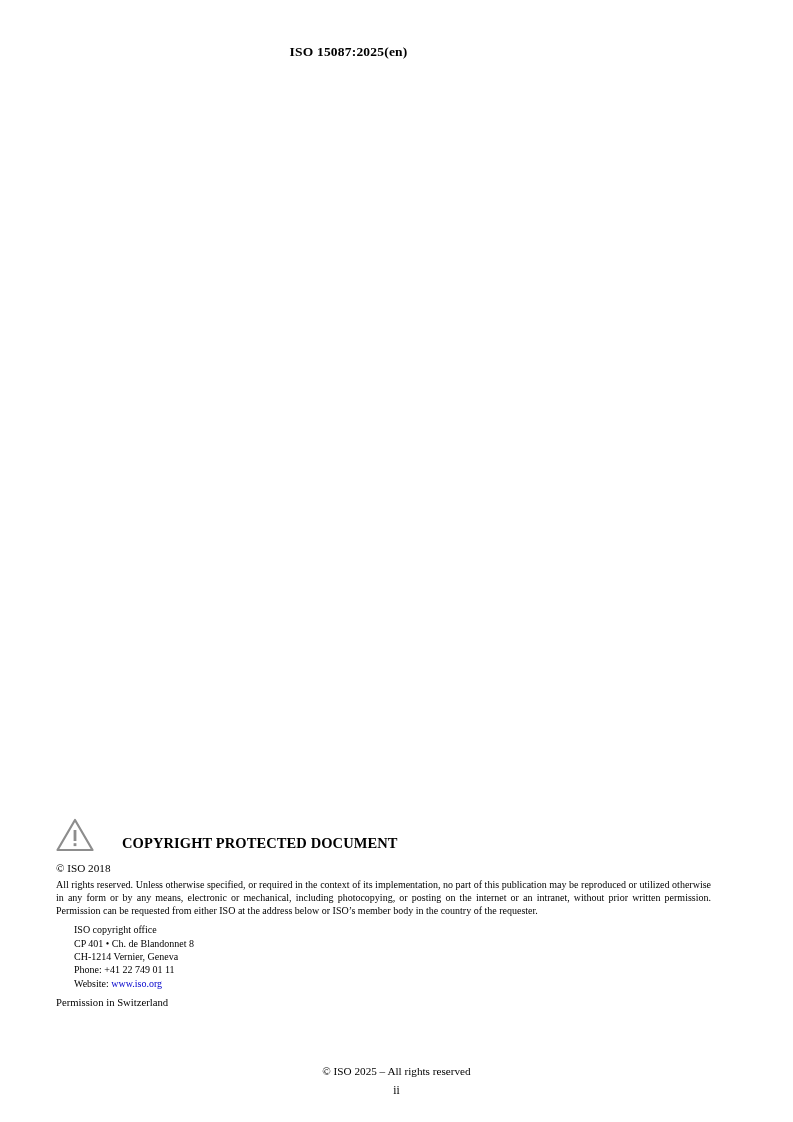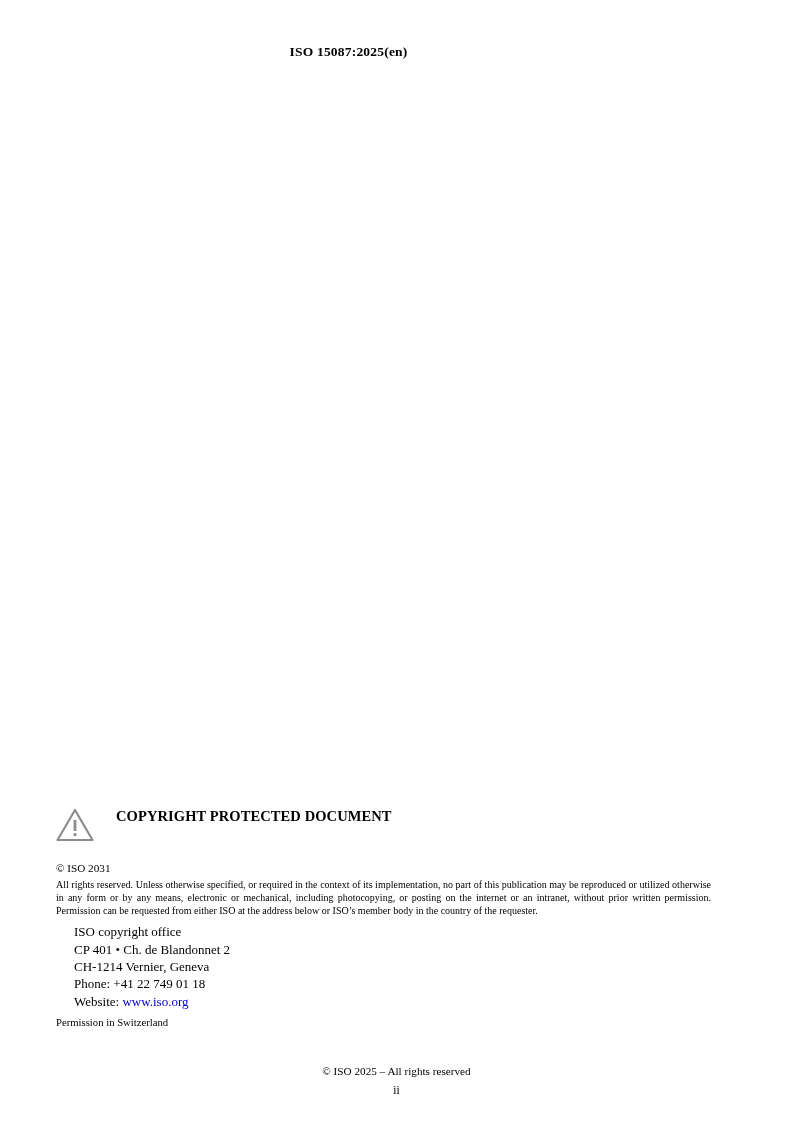--- a/index.html
+++ b/index.html
@@ -31,22 +31,22 @@
     letter-spacing: 0.2px;
   }
   .copyright-block {
     position: absolute;
     left: 56px;
     top: 808px;
     width: 660px;
   }
   .cp-title-row {
     display: flex;
-    align-items: flex-start;
-    gap: 22px;
+    align-items: flex-end;
+    gap: 28px;
     height: 44px;
   }
   .warn-icon {
     width: 38px;
     height: 34px;
     display: block;
   }
   .cp-title {
     font-family: "Liberation Serif", serif;
     font-weight: bold;
@@ -60,21 +60,21 @@
   .cp-para {
     margin-top: 5px;
     font-size: 10px;
     line-height: 1.28;
     text-align: justify;
     width: 655px;
   }
   .cp-address {
     margin-top: 6px;
     margin-left: 18px;
-    font-size: 13px;
+    font-size: 10px;
     line-height: 1.33;
   }
   .cp-published {
     margin-top: 6px;
     font-size: 10.7px;
   }
   .link {
     color: #0000cc;
   }
   .footer-line {
@@ -107,29 +107,29 @@
       <span>
         <svg class="warn-icon" viewBox="0 0 38 34" xmlns="http://www.w3.org/2000/svg">
           <path d="M19 2 L36.5 32 L1.5 32 Z" fill="none" stroke="#8d8d8d" stroke-width="2.2" stroke-linejoin="round"></path>
           <rect x="17.6" y="12" width="2.8" height="11" fill="#8d8d8d"></rect>
           <rect x="17.6" y="25.2" width="2.8" height="2.9" fill="#8d8d8d"></rect>
         </svg>
       </span>
       <span class="cp-title">COPYRIGHT PROTECTED DOCUMENT</span>
     </div>
 
-    <div class="cp-copyline">©  ISO 2031</div>
+    <div class="cp-copyline">©  ISO 2018</div>
 
     <div class="cp-para">All rights reserved. Unless otherwise specified, or required in the context of its implementation, no part of this publication may be reproduced or utilized otherwise in any form or by any means, electronic or mechanical, including photocopying, or posting on the internet or an intranet, without prior written permission. Permission can be requested from either ISO at the address below or ISO’s member body in the country of the requester.</div>
 
     <div class="cp-address">
       <div>ISO copyright office</div>
-      <div>CP 401 • Ch. de Blandonnet 2</div>
+      <div>CP 401 • Ch. de Blandonnet 8</div>
       <div>CH-1214 Vernier, Geneva</div>
-      <div>Phone: +41 22 749 01 18</div>
+      <div>Phone: +41 22 749 01 11</div>
       <div><span>Website: </span><span class="link">www.iso.org</span></div>
     </div>
 
     <div class="cp-published">Permission in Switzerland</div>
   </div>
 
   <div class="footer-line">© ISO 2025 – All rights reserved</div>
   <div class="footer-page">ii</div>
 
 </div>

